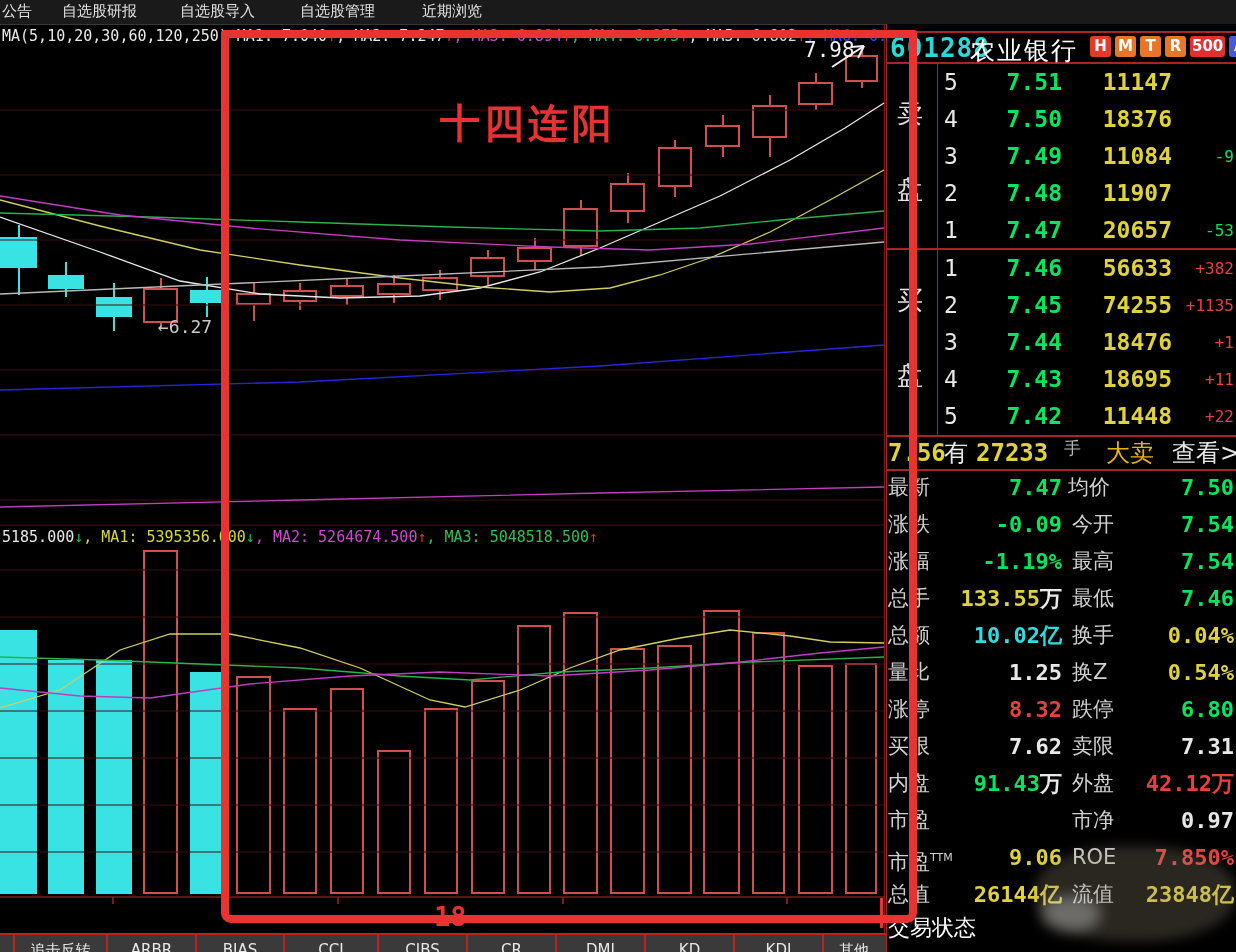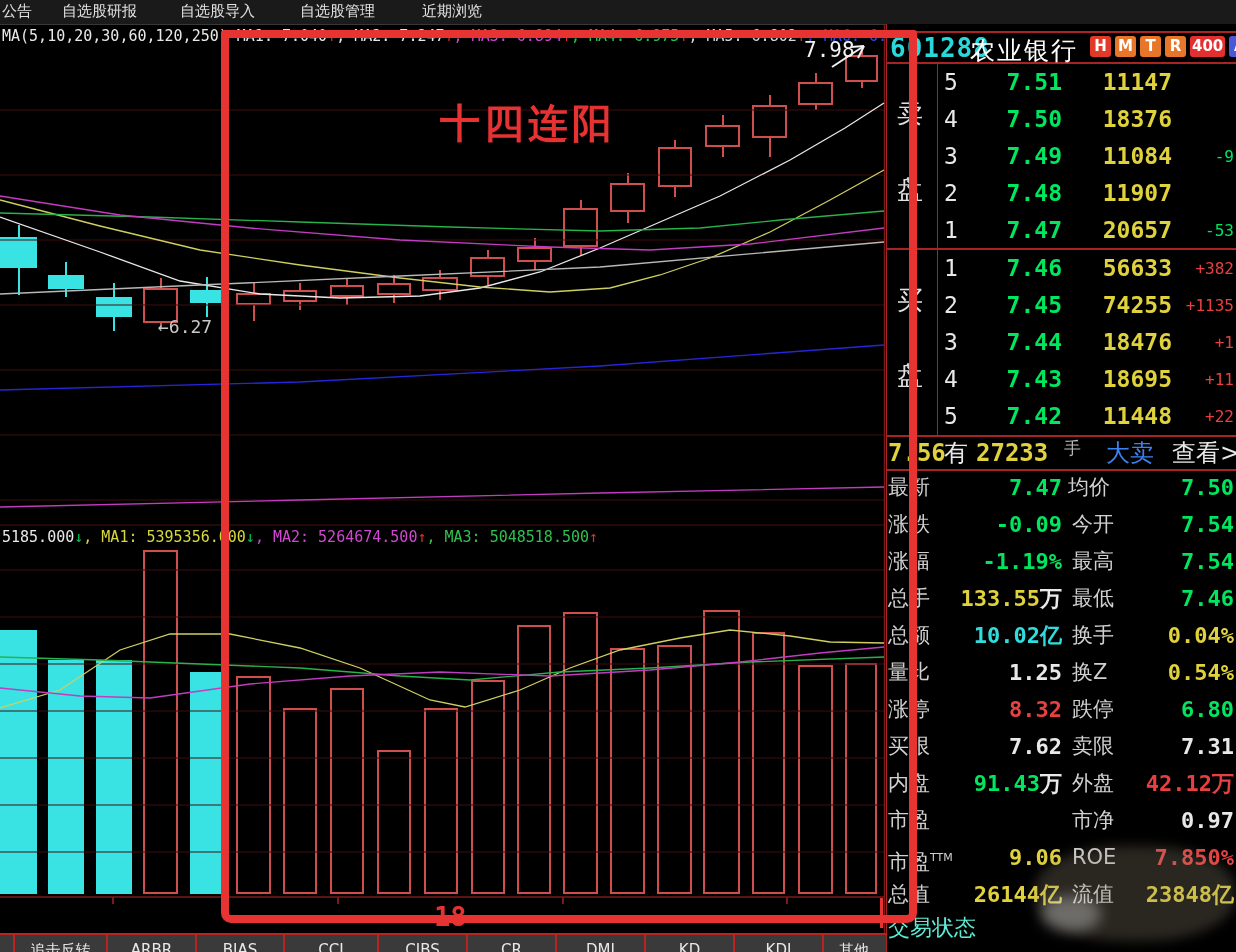--- a/index.html
+++ b/index.html
@@ -48,21 +48,21 @@
   .ob-v{position:absolute;left:178px;width:108px;text-align:right;font-size:23px;font-weight:bold;color:#e0d23c;font-family:"DejaVu Sans Mono",monospace;}
   .ob-d{position:absolute;left:286px;width:62px;text-align:right;font-size:16px;font-family:"DejaVu Sans Mono",monospace;}
   .info-row{position:absolute;left:0;width:350px;height:37px;line-height:37px;}
   .il{position:absolute;font-size:21px;color:#d0d0d0;white-space:nowrap;}
   .iv{position:absolute;text-align:right;font-size:22px;font-weight:bold;font-family:"DejaVu Sans Mono",monospace;white-space:nowrap;}
   .blur1{position:absolute;left:149px;top:822px;width:200px;height:95px;background:rgba(150,140,120,.28);
          filter:blur(6px);border-radius:45%;z-index:5;}
   .blur2{position:absolute;left:155px;top:872px;width:60px;height:36px;background:rgba(255,255,255,.32);
          filter:blur(7px);border-radius:50%;z-index:6;}
   #ticker-row{position:absolute;left:0;top:412px;width:350px;height:34px;line-height:34px;font-size:24px;padding-left:44px;}
-  #status-row{position:absolute;left:2px;top:889px;font-size:22px;color:#5eead4;}
+  #status-row{position:absolute;left:2px;top:889px;font-size:22px;color:#ffffff;}
 </style>
 </head>
 <body>
 
 <div id="app">
 
   <div id="menubar">
       <div class="menu-item" style="left: 2px;">公告</div>
       <div class="menu-item" style="left: 62px;">自选股研报</div>
       <div class="menu-item" style="left: 180px;">自选股导入</div>
@@ -201,21 +201,21 @@
     <div class="pline" style="left:0;top:411px;width:350px;height:2px;"></div>
     <div class="pline" style="left:0;top:445px;width:350px;height:2px;"></div>
 
     <div id="stock-code" class="mono">601288</div>
     <div id="stock-name">农业银行</div>
     <div id="badges">
         <div class="badge" style="background: rgb(226, 58, 40);">H</div>
         <div class="badge" style="background: rgb(232, 118, 42);">M</div>
         <div class="badge" style="background: rgb(232, 118, 42);">T</div>
         <div class="badge" style="background: rgb(232, 118, 42);">R</div>
-        <div class="badge" style="background: rgb(226, 48, 48);">400</div>
+        <div class="badge" style="background: rgb(226, 48, 48);">500</div>
         <div class="badge" style="background: rgb(72, 88, 216);">A</div>
       </div>
 
     <div id="orderbook">
         <div class="side-char" style="top: 72px;">卖</div>
         <div class="side-char" style="top: 148px;">盘</div>
         <div class="side-char" style="top: 259px;">买</div>
         <div class="side-char" style="top: 334px;">盘</div>
         <div class="ob-row" style="top: 40px;">
           <span class="ob-lv">5</span>
@@ -274,21 +274,21 @@
           <span class="ob-v">11448</span>
           <span class="ob-d" style="color: rgb(232, 64, 64);">+22</span>
         </div>
       </div>
 
     <div id="ticker-row">
       <span style="position:absolute;left:2px;color:#e0d23c;font-weight:bold;" class="mono">7.56</span>
       <span style="position:absolute;left:58px;color:#e8e8e8;">有</span>
       <span style="position:absolute;left:90px;color:#e0d23c;font-weight:bold;" class="mono">27233</span>
       <span style="position:absolute;left:178px;top:-5px;font-size:17px;color:#b8b8b8;">手</span>
-      <span style="position:absolute;left:220px;color:#3b82f6;">大卖</span>
+      <span style="position:absolute;left:220px;color:#eab308;">大卖</span>
       <span style="position:absolute;left:286px;color:#e8e8e8;cursor:pointer;">查看&gt;</span>
     </div>
 
     <div id="info-grid">
         <div class="info-row" style="top: 445px;">
           <span class="il" style="left: 2px;">最新</span>
           <span class="iv" style="left: 44px; width: 132px; color: rgb(0, 230, 94);">7.47</span>
           <span class="il" style="left: 182px;">均价</span>
           <span class="iv" style="left: 252px; width: 96px; color: rgb(0, 230, 94);">7.50</span>
         </div>

